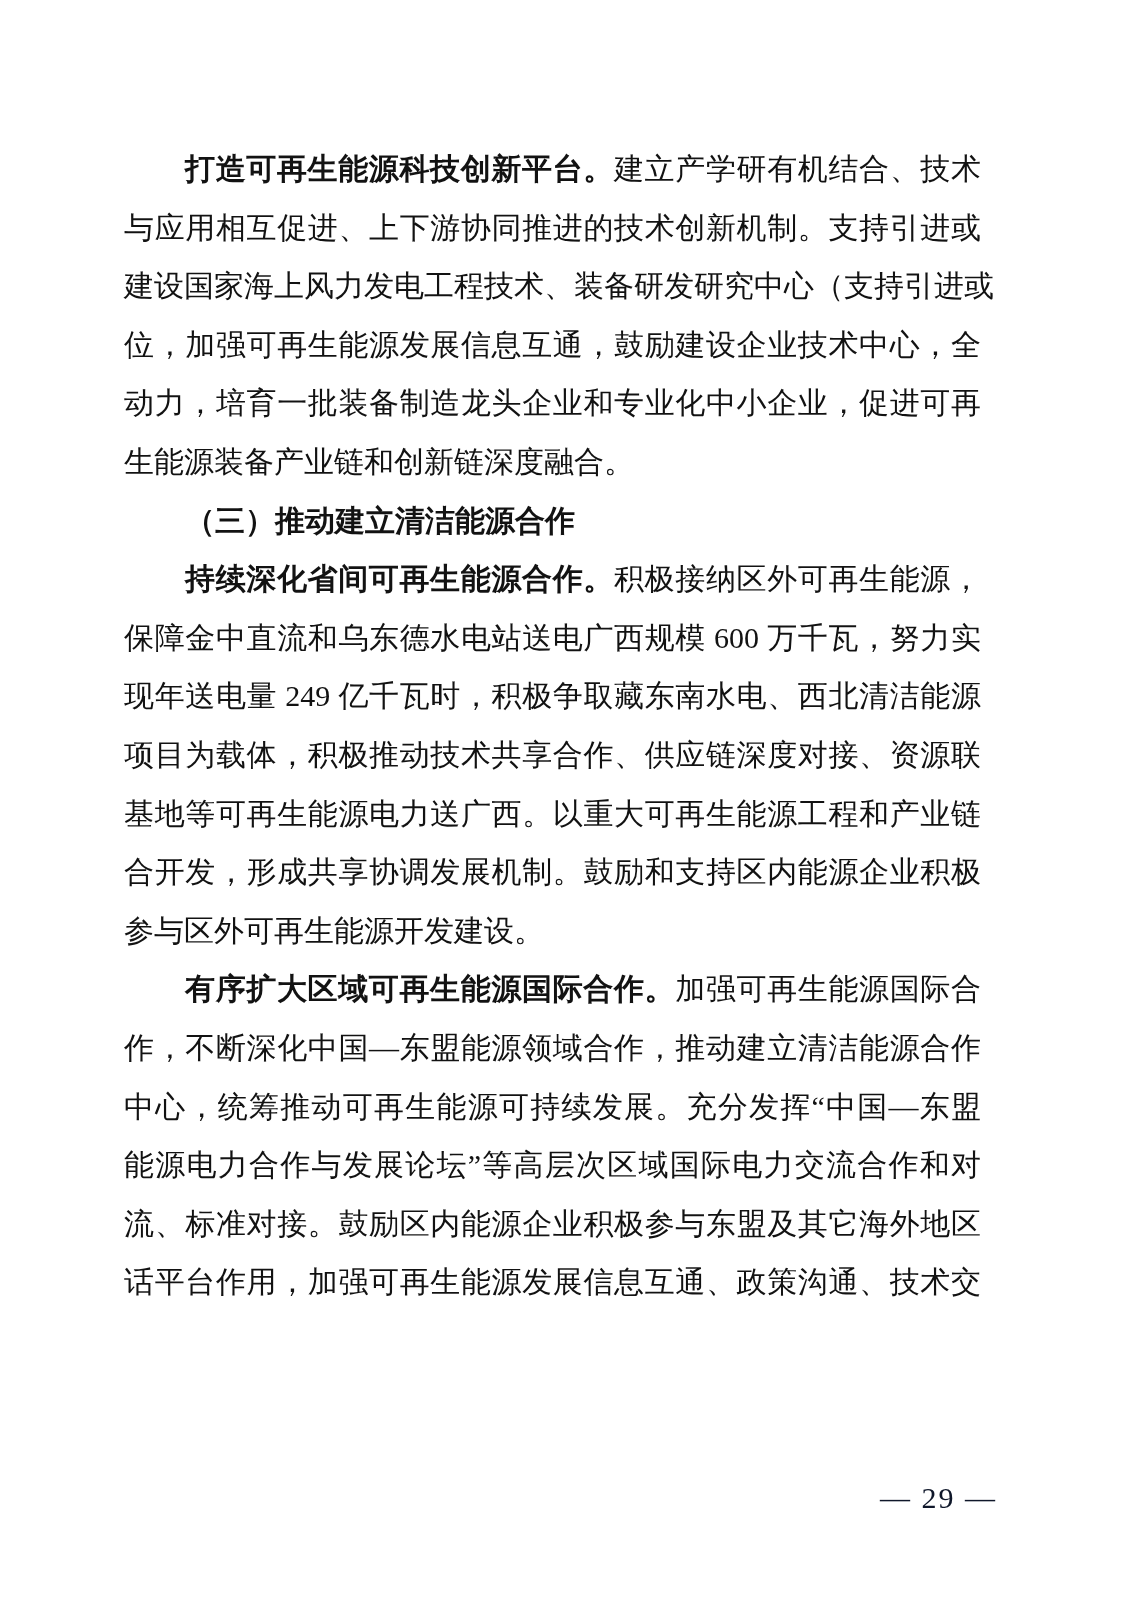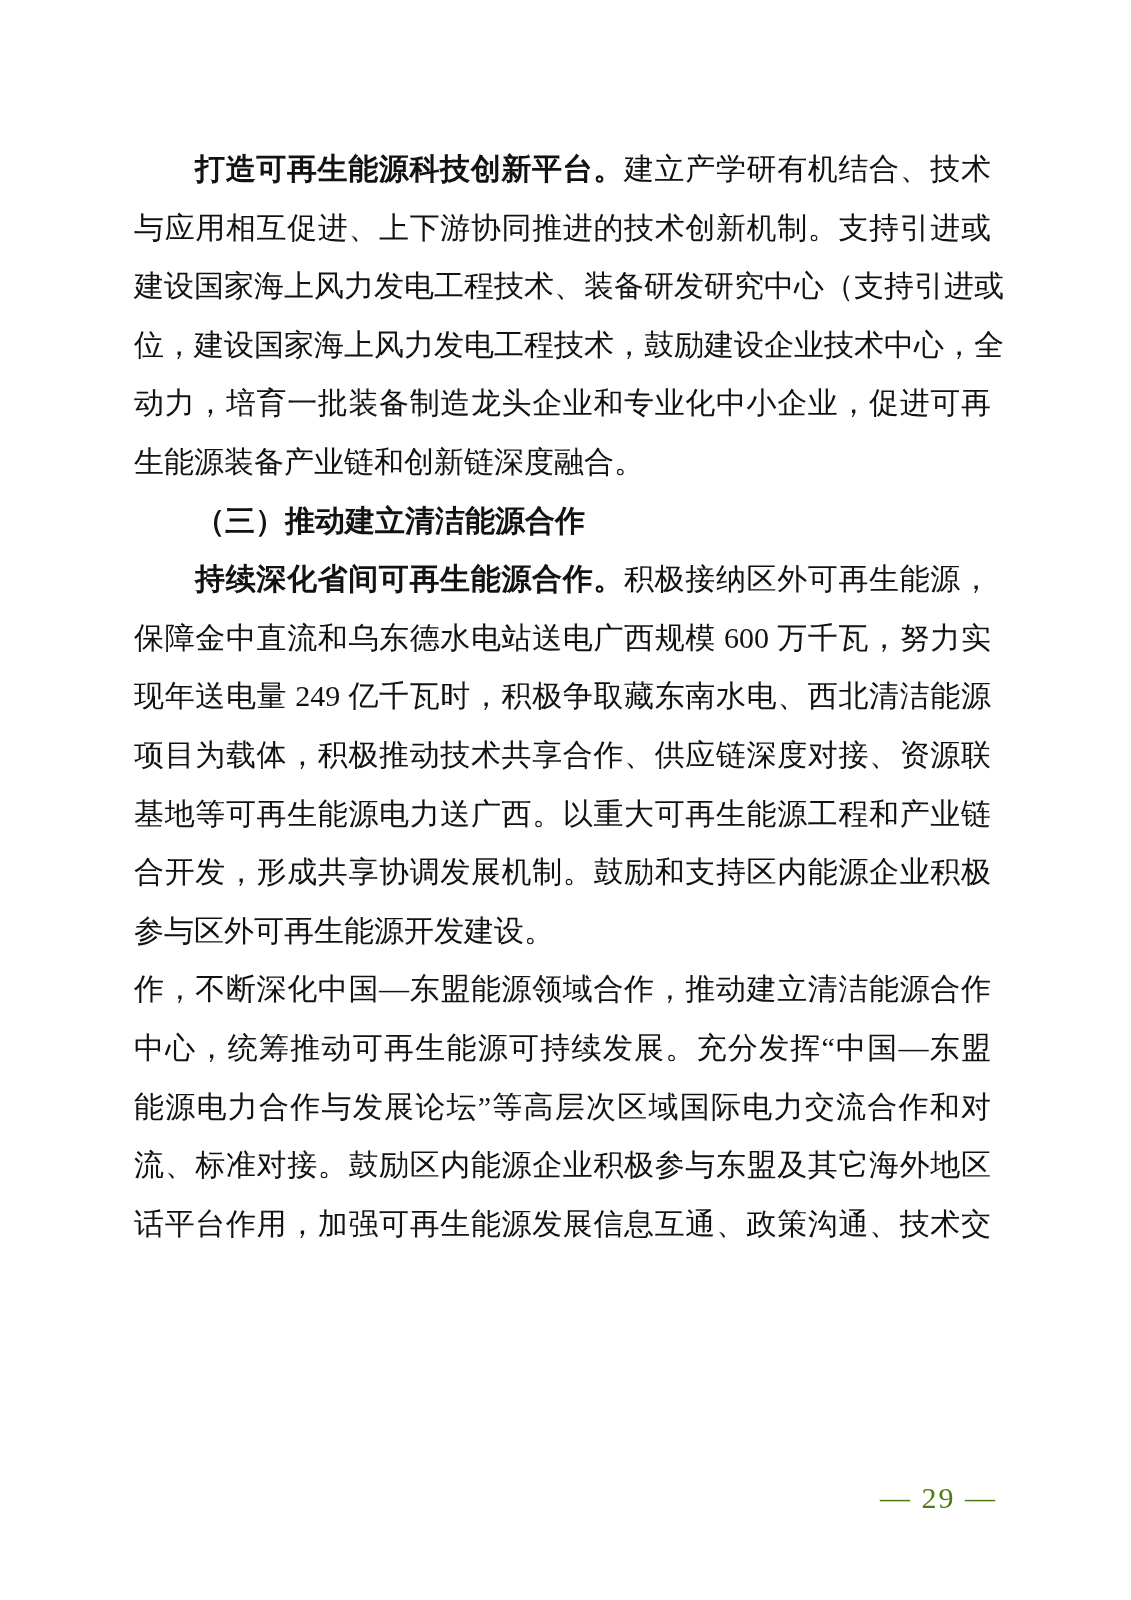--- a/index.html
+++ b/index.html
@@ -7,21 +7,21 @@
     width: 1131px;
     height: 1600px;
     background: #ffffff;
     position: relative;
     font-family: "Liberation Serif", serif;
     color: #121212;
     overflow: hidden;
   }
   .doc {
     position: absolute;
-    left: 134px;
+    left: 124px;
     top: 140px;
     width: 857px;
   }
   .para { margin: 0; padding: 0; }
   .line {
     font-size: 30px;
     height: 58.6px;
     line-height: 58.6px;
     white-space: nowrap;
     text-align: justify;
@@ -37,49 +37,50 @@
   }
   .seg { font-weight: 400; }
   .seg.b { font-weight: 700; }
   .pageno {
     position: absolute;
     right: 134px;
     top: 1478px;
     font-size: 30px;
     line-height: 40px;
     letter-spacing: 2px;
-    color: #4d7c0f;
+    color: #0f172a;
   }
 </style>
 </head>
 <body>
 
 <div class="page-root">
   <div class="doc" id="doc">
       <div class="para">
         <div class="line indent"><span class="seg b">打造可再生能源科技创新平台。</span><span class="seg">建立产学研有机结合、技术</span></div>
         <div class="line"><span class="seg">与应用相互促进、上下游协同推进的技术创新机制。支持引进或</span></div>
         <div class="line"><span class="seg">建设国家海上风力发电工程技术、装备研发研究中心（支持引进或</span></div>
-        <div class="line"><span class="seg">位，建设国家海上风力发电工程技术，鼓励建设企业技术中心，全</span></div>
+        <div class="line"><span class="seg">位，加强可再生能源发展信息互通，鼓励建设企业技术中心，全</span></div>
         <div class="line"><span class="seg">动力，培育一批装备制造龙头企业和专业化中小企业，促进可再</span></div>
         <div class="line left"><span class="seg">生能源装备产业链和创新链深度融合。</span></div>
       </div>
       <div class="para">
         <div class="line left indent"><span class="seg b">（三）推动建立清洁能源合作</span></div>
       </div>
       <div class="para">
         <div class="line indent"><span class="seg b">持续深化省间可再生能源合作。</span><span class="seg">积极接纳区外可再生能源，</span></div>
         <div class="line"><span class="seg">保障金中直流和乌东德水电站送电广西规模 600 万千瓦，努力实</span></div>
         <div class="line"><span class="seg">现年送电量 249 亿千瓦时，积极争取藏东南水电、西北清洁能源</span></div>
         <div class="line"><span class="seg">项目为载体，积极推动技术共享合作、供应链深度对接、资源联</span></div>
         <div class="line"><span class="seg">基地等可再生能源电力送广西。以重大可再生能源工程和产业链</span></div>
         <div class="line"><span class="seg">合开发，形成共享协调发展机制。鼓励和支持区内能源企业积极</span></div>
         <div class="line left"><span class="seg">参与区外可再生能源开发建设。</span></div>
       </div>
       <div class="para">
+        <div class="line indent"><span class="seg b">有序扩大区域可再生能源国际合作。</span><span class="seg">加强可再生能源国际合</span></div>
         <div class="line"><span class="seg">作，不断深化中国—东盟能源领域合作，推动建立清洁能源合作</span></div>
         <div class="line"><span class="seg">中心，统筹推动可再生能源可持续发展。充分发挥“中国—东盟</span></div>
         <div class="line"><span class="seg">能源电力合作与发展论坛”等高层次区域国际电力交流合作和对</span></div>
         <div class="line"><span class="seg">流、标准对接。鼓励区内能源企业积极参与东盟及其它海外地区</span></div>
         <div class="line"><span class="seg">话平台作用，加强可再生能源发展信息互通、政策沟通、技术交</span></div>
       </div>
     </div>
   <div class="pageno">— 29 —</div>
 </div>
 

